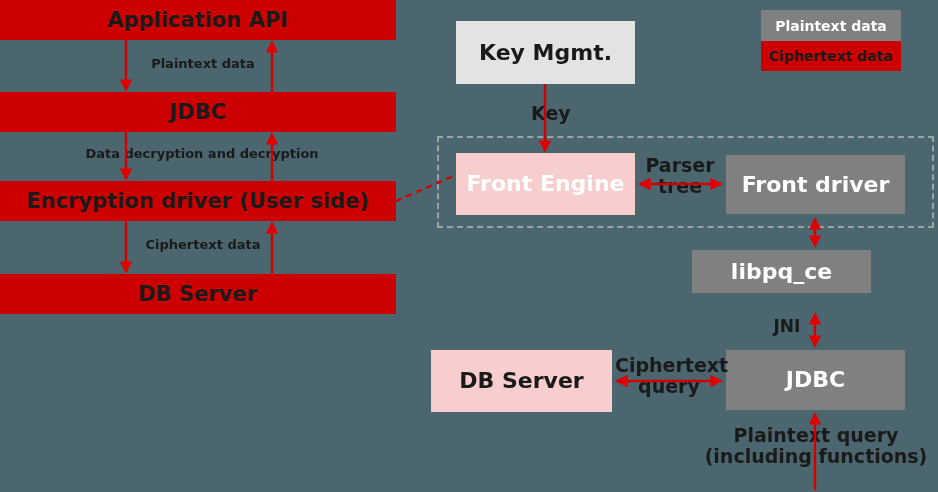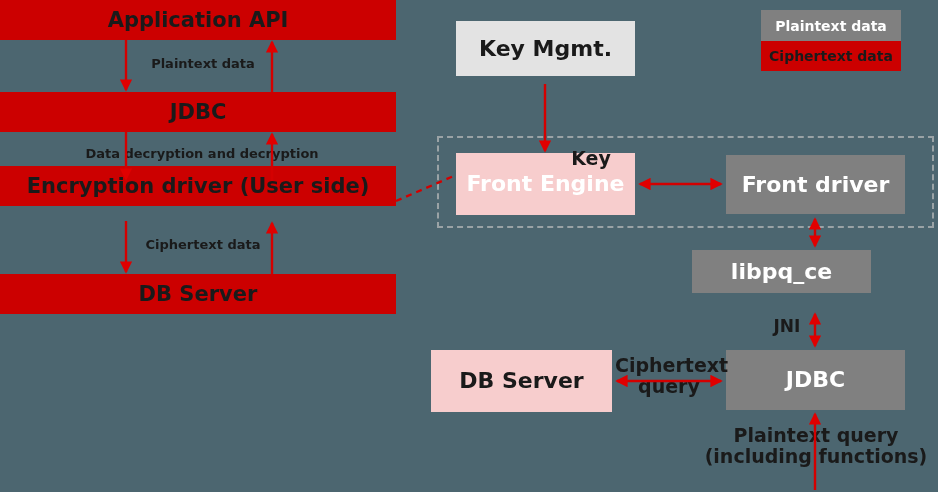--- a/index.html
+++ b/index.html
@@ -98,49 +98,51 @@
 </style>
 </head>
 <body>
 
 <div id="canvas">
 
   <div class="box box-red" style="left:0px; top:0px; width:396px; height:40px;">Application API</div>
 
   <div class="box box-red" style="left:0px; top:92px; width:396px; height:40px;">JDBC</div>
 
-  <div class="box box-red" style="left:0px; top:166px; width:396px; height:40px;">Encryption driver (User side)</div>
+  <div class="box box-red" style="left:0px; top:181px; width:396px; height:40px;">Encryption driver (User side)</div>
 
   <div class="box box-red" style="left:0px; top:274px; width:396px; height:40px;">DB Server</div>
 
   <div class="edge-label lbl-sm" style="left:128px; top:57px; width:150px;">Plaintext data</div>
 
   <div class="edge-label lbl-sm" style="left:72px; top:147px; width:260px;">Data decryption and decryption</div>
 
   <div class="edge-label lbl-sm" style="left:128px; top:238px; width:150px;">Ciphertext data</div>
 
   <div class="legend-item legend-plain" style="left:761px; top:10px; width:140px; height:31px;">Plaintext data</div>
   <div class="legend-item legend-cipher" style="left:761px; top:41px; width:140px; height:30px;">Ciphertext data</div>
 
   <div class="dashed-region" style="left:437px; top:136px; width:497px; height:92px;"></div>
 
-  <div class="box box-lightgray" style="left:456px; top:21px; width:179px; height:55px;">Key Mgmt.</div>
+  <div class="box box-lightgray" style="left:456px; top:21px; width:179px; height:63px;">Key Mgmt.</div>
 
   <div class="box box-pink" style="left:456px; top:153px; width:179px; height:62px;">Front Engine</div>
 
   <div class="box box-gray" style="left:726px; top:155px; width:179px; height:59px;">Front driver</div>
 
   <div class="box box-gray" style="left:692px; top:250px; width:179px; height:43px;">libpq_ce</div>
 
   <div class="box box-pink-dark" style="left:431px; top:350px; width:181px; height:62px;">DB Server</div>
 
   <div class="box box-gray" style="left:726px; top:350px; width:179px; height:60px;">JDBC</div>
 
-  <div class="edge-label lbl-lg" style="left:551px; top:103px; width:80px; text-align:center;margin-top:45px;">Key</div>
+  <div class="edge-label lbl-lg" style="left:531px; top:103px; width:80px; text-align:left;">Key</div>
 
+  <div class="edge-label lbl-lg" style="left:638px; top:155px; width:84px;">Parser
+tree</div>
 
   <div class="edge-label lbl-md" style="left:763px; top:317px; width:48px; ">JNI</div>
 
   <div class="edge-label lbl-lg" style="left:615px; top:355px; width:108px;">Ciphertext
 query</div>
 
   <div class="edge-label lbl-lg" style="left:695px; top:425px; width:242px;">Plaintext query
 (including functions)</div>
 
   <svg id="arrows" viewBox="0 0 938 492" xmlns="http://www.w3.org/2000/svg">

